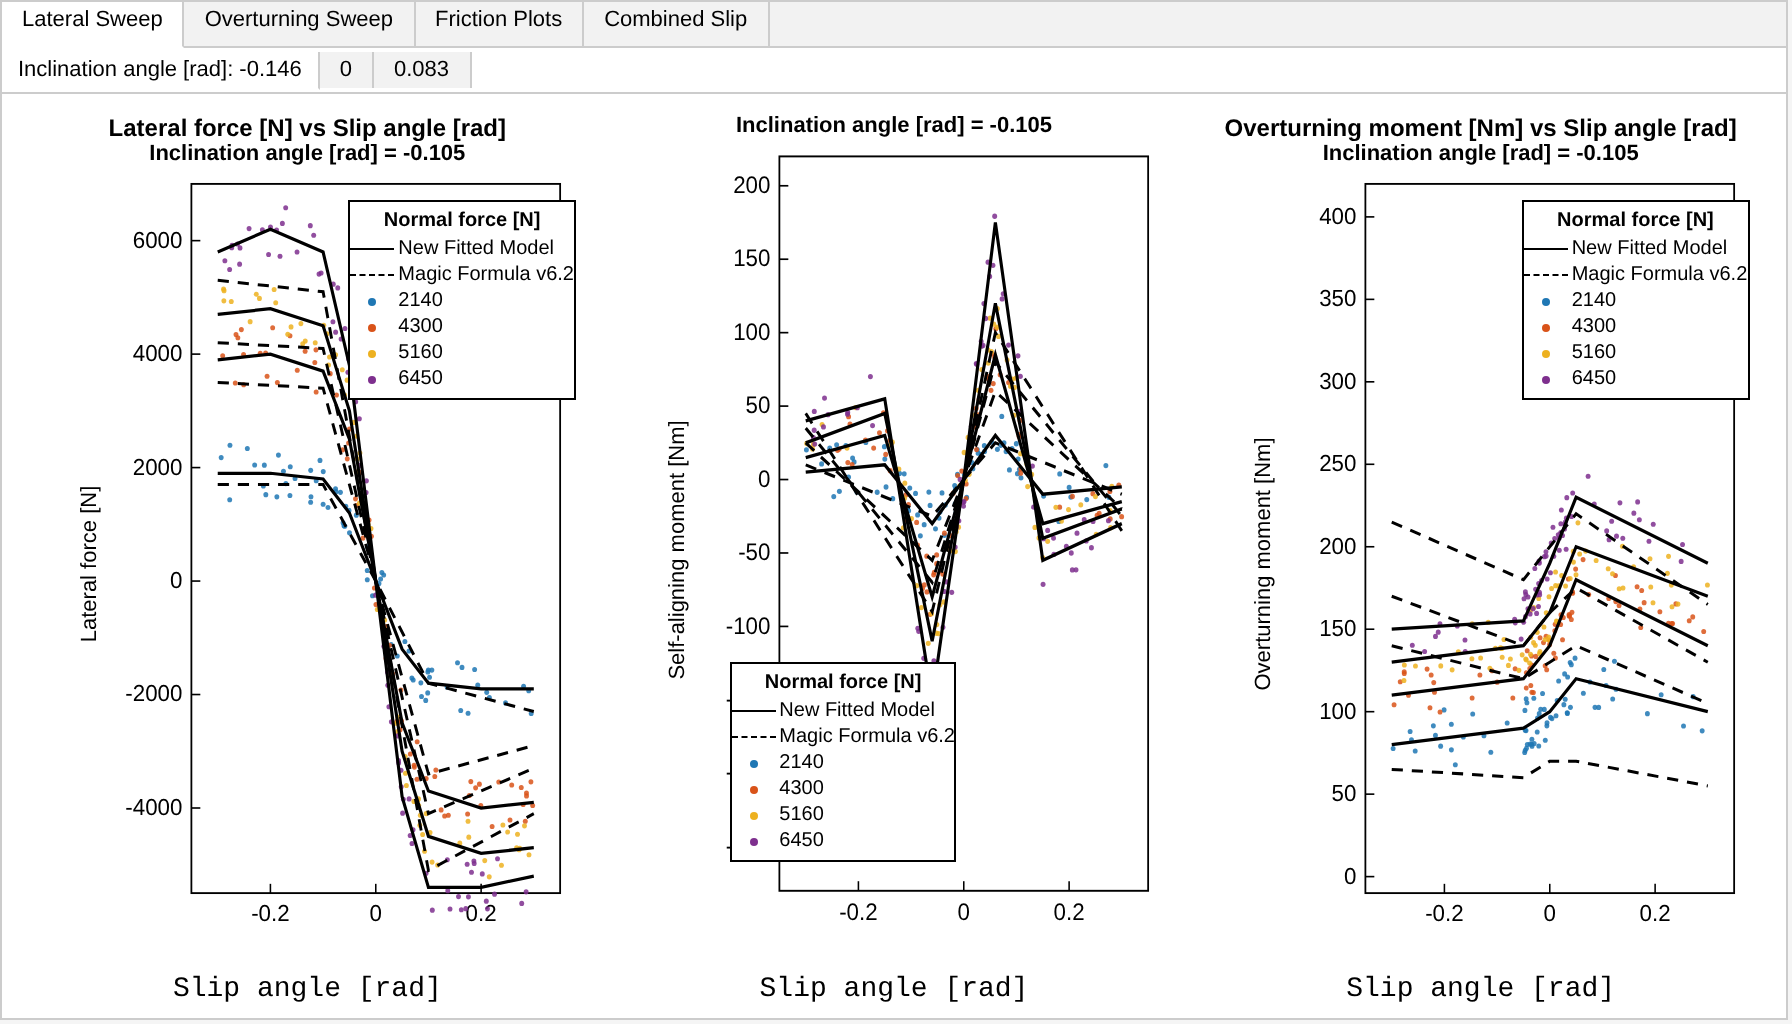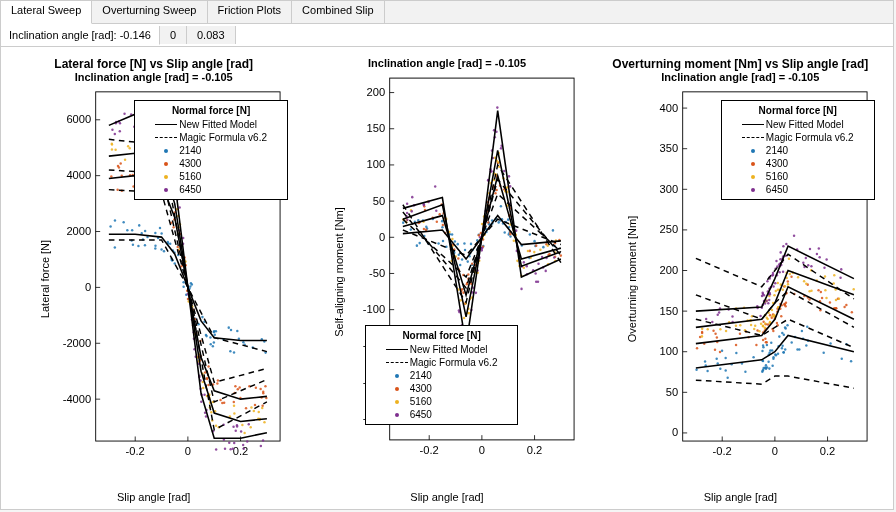--- a/index.html
+++ b/index.html
@@ -96,29 +96,30 @@
   }
   .ylabel {
     position: absolute;
     left: -6px;
     top: 50%;
     transform: translate(-50%, -50%) rotate(-90deg);
     font-size: 11px;
     white-space: nowrap;
   }
   .xlabel {
-    font-size: 11px;
-    margin-top: 18px;
+    font-size: 14px;
+    margin-top: 8px;
+    font-family: Liberation Mono, monospace;
   }
   .legend-box {
     position: absolute;
     background: #fff;
     border: 1px solid #000;
     font-size: 10px;
-    padding: 3px 20px;
+    padding: 3px 0;
     line-height: 13px;
     z-index: 5;
   }
   .legend-row {
     display: flex;
     align-items: center;
     gap: 2px;
   }
   .legend-title {
     font-weight: bold;

